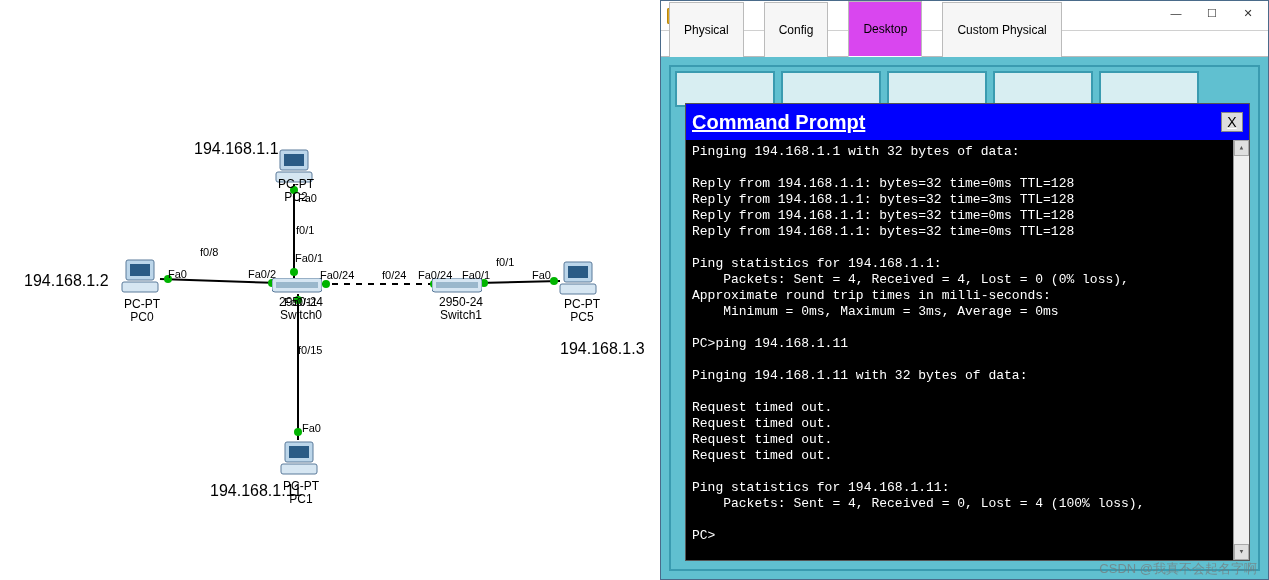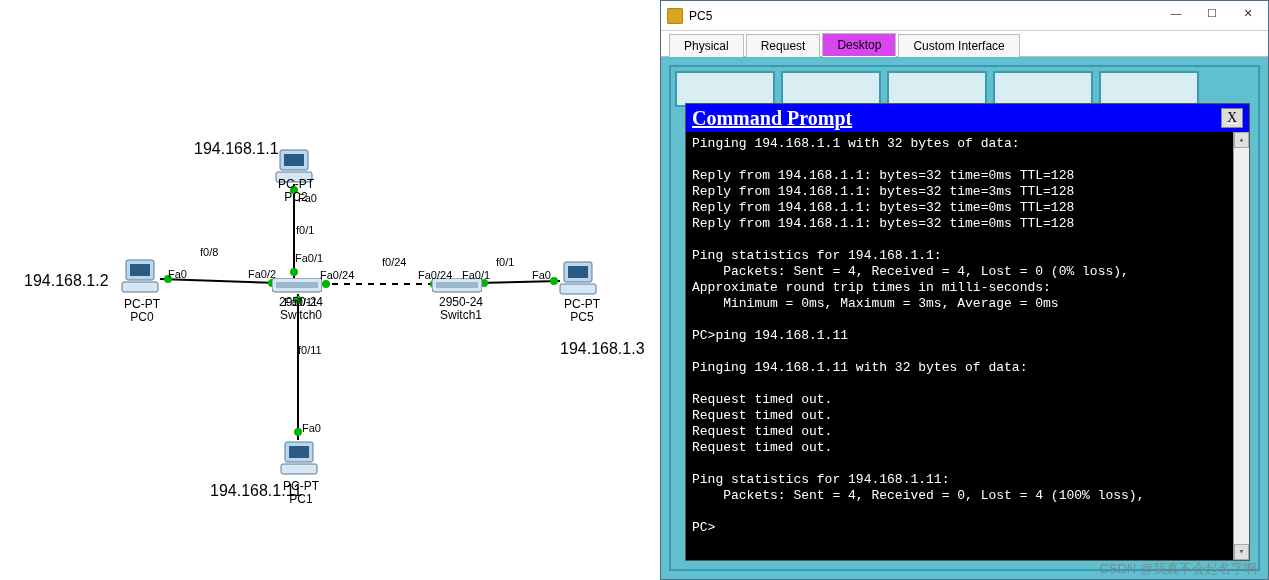--- a/index.html
+++ b/index.html
@@ -58,25 +58,25 @@
   }
 
   .tabstrip {
     height: 26px;
     display: flex; align-items: flex-end;
     padding: 0 8px;
     background: #fff;
     border-bottom: 1px solid #bbb;
   }
   .tab {
-    padding: 4px 14px;
+    padding: 20px 14px;
     border: 1px solid #bbb;
     border-bottom: none;
     background: #f6f6f6;
-    margin-right: 2px;
+    margin-right: 20px;
     margin-bottom: -1px;
     font-size: 12px;
   }
   .tab.active { background: #d946ef; border-bottom: 1px solid #fff; }
 
   .desktop-pane {
     position: relative;
     height: calc(100% - 56px);
     background: #60c0d0;
     padding: 8px;
@@ -102,24 +102,24 @@
   .cmdwin {
     position: absolute;
     left: 14px; top: 36px;
     right: 8px; bottom: 8px;
     border: 1px solid #555;
     background: #fff;
     display: flex;
     flex-direction: column;
   }
   .cmdtitle {
-    height: 28px;
+    height: 36px;
     background: #0000ff;
     color: #fff;
-    font-family: Liberation Serif, serif;
+    font-family: Liberation Sans, sans-serif;
     font-size: 20px;
     font-weight: bold;
     text-decoration: underline;
     display: flex;
     align-items: center;
     padding: 0 6px;
     text-align: center;
   }
   .cmdtitle .spacer { flex: 1; }
   .cmdclose {
@@ -262,47 +262,47 @@
 
   <div class="port-label" style="left:298px;top:192px">Fa0</div>
   <div class="port-label" style="left:296px;top:224px">f0/1</div>
   <div class="port-label" style="left:295px;top:252px">Fa0/1</div>
 
   <div class="port-label" style="left:168px;top:268px">Fa0</div>
   <div class="port-label" style="left:200px;top:246px">f0/8</div>
   <div class="port-label" style="left:248px;top:268px">Fa0/2</div>
 
   <div class="port-label" style="left:302px;top:422px">Fa0</div>
-  <div class="port-label" style="left:298px;top:344px">f0/11</div>
+  <div class="port-label" style="left:298px;top:344px">f0/15</div>
   <div class="port-label" style="left:284px;top:296px">Fa0/11</div>
 
   <div class="port-label" style="left:320px;top:269px">Fa0/24</div>
-  <div class="port-label" style="left:382px;top:256px">f0/24</div>
+  <div class="port-label" style="left:382px;top:269px">f0/24</div>
   <div class="port-label" style="left:418px;top:269px">Fa0/24</div>
 
   <div class="port-label" style="left:462px;top:269px">Fa0/1</div>
   <div class="port-label" style="left:496px;top:256px">f0/1</div>
   <div class="port-label" style="left:532px;top:269px">Fa0</div>
 </div>
 
 <div class="window">
   <div class="titlebar">
     <div class="app-icon"></div>
     <div class="title">PC5</div>
     <div class="winbtns">
       <div class="winbtn">—</div>
       <div class="winbtn">☐</div>
       <div class="winbtn">✕</div>
     </div>
   </div>
   <div class="tabstrip">
     <div class="tab">Physical</div>
-    <div class="tab">Request</div>
+    <div class="tab">Config</div>
     <div class="tab active">Desktop</div>
-    <div class="tab">Custom Interface</div>
+    <div class="tab">Custom Physical</div>
   </div>
   <div class="desktop-pane">
     <div class="desktop-inner">
       <div class="desktop-icons">
         <div class="dicon"></div>
         <div class="dicon"></div>
         <div class="dicon"></div>
         <div class="dicon"></div>
         <div class="dicon"></div>
       </div>

